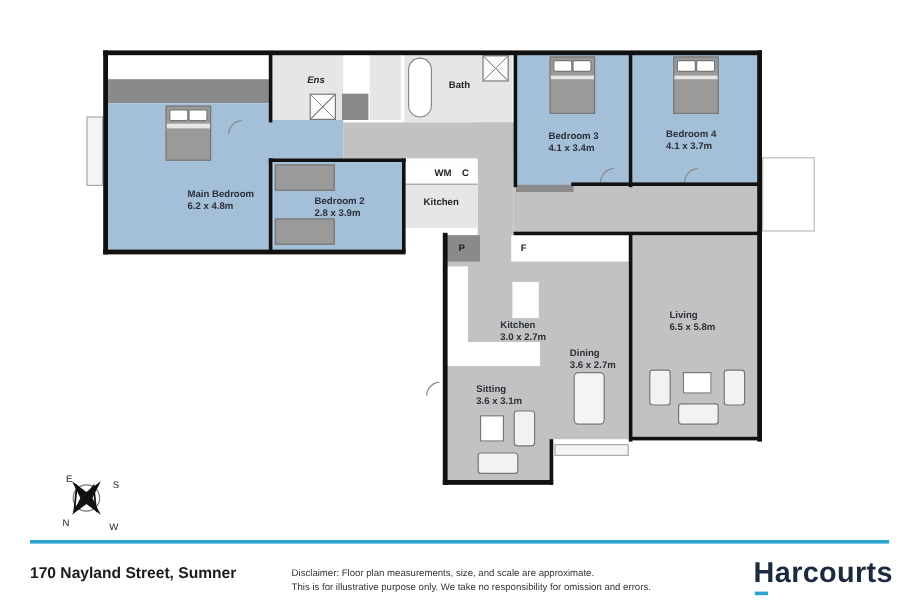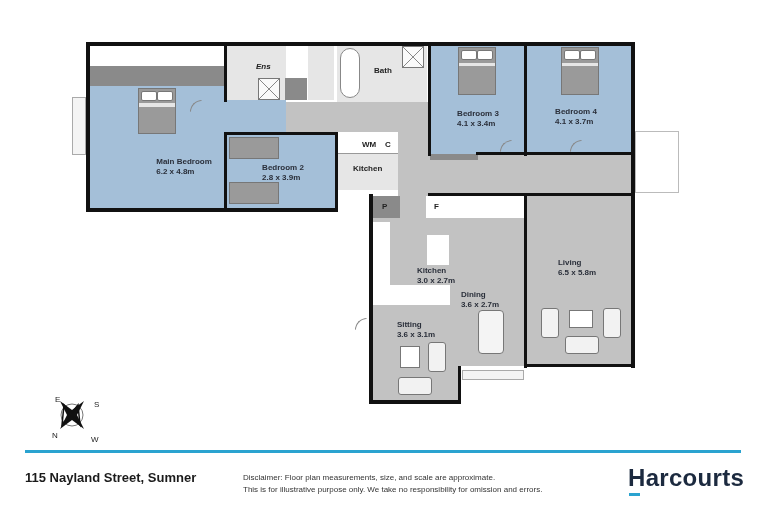--- a/index.html
+++ b/index.html
@@ -108,21 +108,21 @@
   <div class="small" style="left:434px;top:202px;">F</div>
   <div class="abs dgrey" style="left:372px;top:196px;width:28px;height:22px;"></div>
   <div class="small" style="left:382px;top:202px;color:#222;">P</div>
   <div class="abs white" style="left:372px;top:222px;width:18px;height:74px;"></div>
   <div class="abs white" style="left:372px;top:285px;width:78px;height:20px;"></div>
   <div class="abs white" style="left:427px;top:235px;width:22px;height:30px;"></div>
   <div class="lbl" style="left:436px;top:266px;">
     <div>Kitchen</div>
     <div>3.0 x 2.7m</div>
   </div>
-  <div class="lbl" style="left:480px;top:290px;">
+  <div class="lbl" style="left:494px;top:290px;">
     <div>Dining</div>
     <div>3.6 x 2.7m</div>
   </div>
   <div class="abs" style="left:478px;top:310px;width:26px;height:44px;background:#f4f4f4;border:1px solid #777;border-radius:4px;"></div>
 
   <div class="abs grey" style="left:371px;top:306px;width:90px;height:96px;"></div>
   <div class="lbl" style="left:416px;top:320px;">
     <div>Sitting</div>
     <div>3.6 x 3.1m</div>
   </div>
@@ -173,19 +173,19 @@
     <polygon points="44,6 28,18 20,34 36,22" fill="#111"></polygon>
     <polygon points="24,10 40,30 38,10 22,30" fill="none" stroke="#111" stroke-width="1.5"></polygon>
   </svg>
   <span class="small" style="left:15px;top:0px;font-weight:normal;">E</span>
   <span class="small" style="left:54px;top:5px;font-weight:normal;">S</span>
   <span class="small" style="left:12px;top:36px;font-weight:normal;">N</span>
   <span class="small" style="left:51px;top:40px;font-weight:normal;">W</span>
 </div>
 
 <div class="footer-line"></div>
-<div class="address">115 Nayland Street, Sumner</div>
+<div class="address">170 Nayland Street, Sumner</div>
 <div class="disclaimer">
   <div>Disclaimer: Floor plan measurements, size, and scale are approximate.</div>
   <div>This is for illustrative purpose only. We take no responsibility for omission and errors.</div>
 </div>
 <div class="logo">Harcourts</div>
 <div class="logo-bar"></div>
 
 </body></html>

